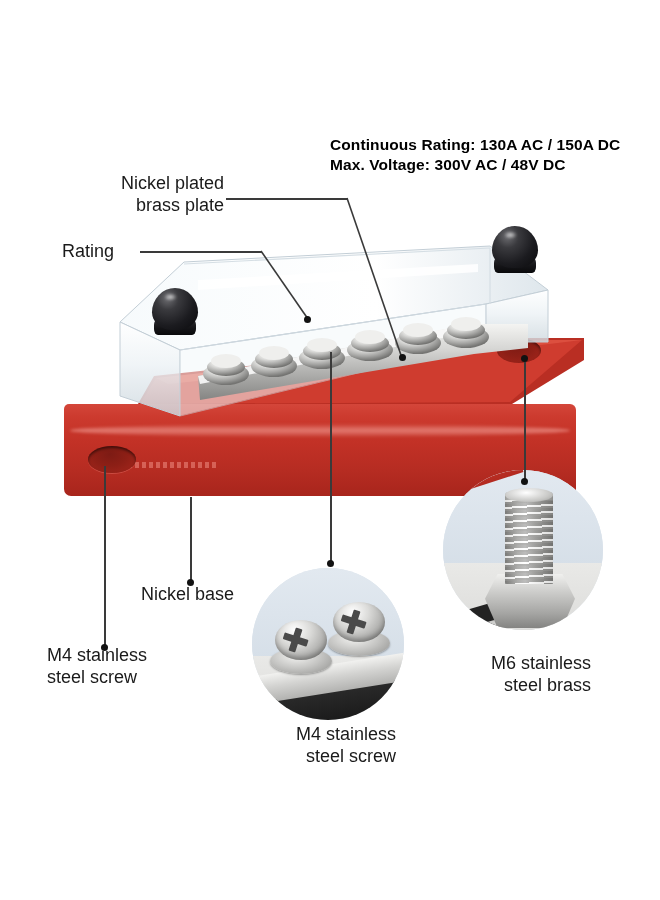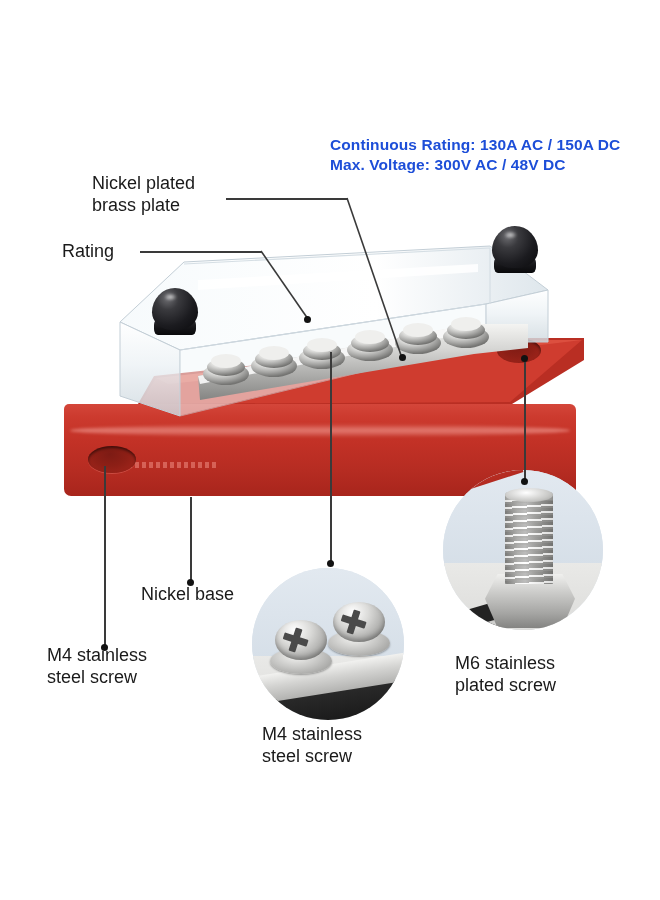--- a/index.html
+++ b/index.html
@@ -7,38 +7,38 @@
     width:660px; height:900px;
     background:#ffffff;
     font-family:"Liberation Sans", sans-serif;
     overflow:hidden;
   }
   #stage { position:relative; width:660px; height:900px; background:#fff; }
 
   
   .spec {
     position:absolute;
-    color:#1d4ed8;
+    color:#000000;
     font-size:15.5px;
     font-weight:bold;
     letter-spacing:.1px;
     white-space:nowrap;
     text-align:right;
   }
   .spec.l1 { left:330px; top:136px; }
   .spec.l2 { left:330px; top:156px; }
 
   .lbl {
     position:absolute;
     color:#1a1a1a;
     font-size:18px;
     line-height:22px;
     white-space:pre;
   }
-  .lbl.c { text-align:left; }
+  .lbl.c { text-align:right; }
 
   
   .ln { position:absolute; background:#3a3a3a; }
   .ln.h { height:1.6px; }
   .ln.v { width:1.6px; }
   .dot {
     position:absolute; width:7px; height:7px;
     border-radius:50%; background:#121212;
   }
   .diag { position:absolute; overflow:visible; }
@@ -390,15 +390,15 @@
 
   <div class="lbl" style="left:141px; top:583px;">Nickel base</div>
 
   <div class="lbl" style="left:47px; top:644px;">M4 stainless
 steel screw</div>
 
   <div class="lbl c" style="left:262px; top:723px; width:134px;">M4 stainless
 steel screw</div>
 
   <div class="lbl c" style="left:455px; top:652px; width:136px;">M6 stainless
-plated screw</div>
+steel brass</div>
 
 </div>
 
 </body></html>

